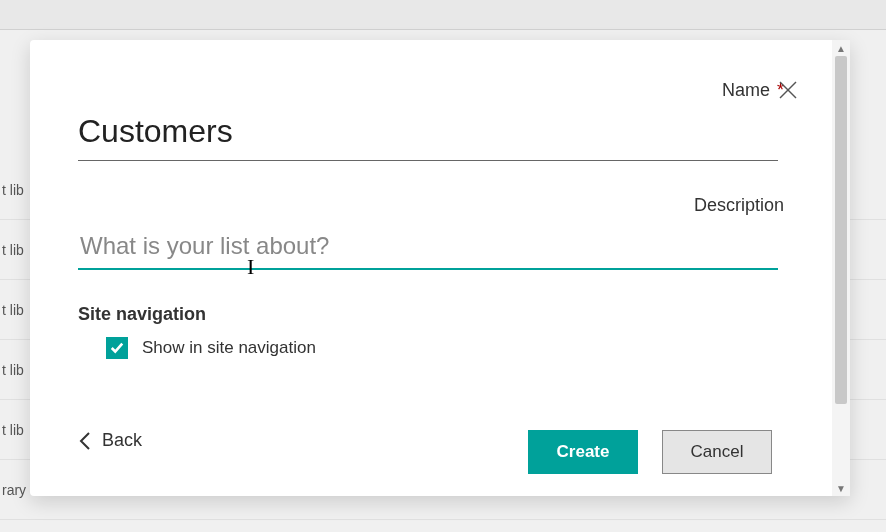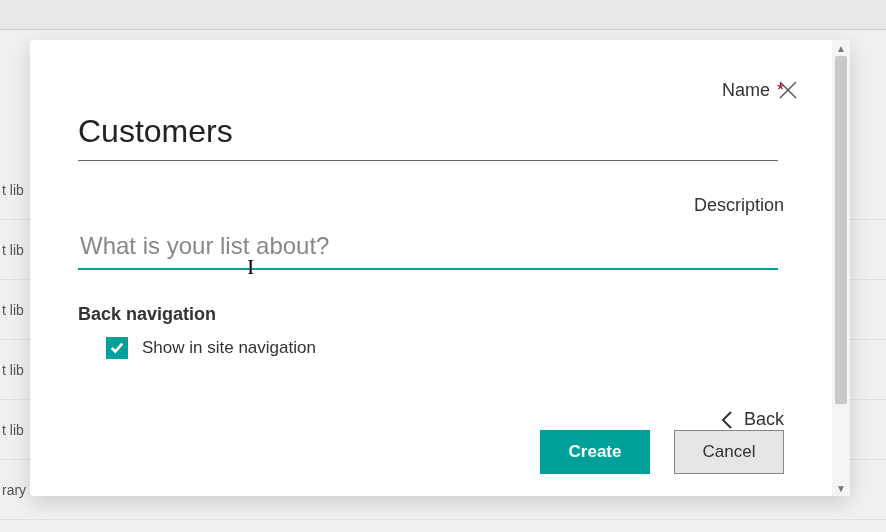--- a/index.html
+++ b/index.html
@@ -115,25 +115,24 @@
       align-items: center;
       justify-content: center;
       cursor: pointer;
     }
     .checkbox svg { width: 14px; height: 14px; stroke: #fff; stroke-width: 3; fill: none; }
     .checkbox-label { font-size: 17px; color: #333; }
     .footer {
       position: absolute;
       bottom: 22px;
       left: 48px;
-      right: 48px;
-      display: flex;
-      align-items: flex-end;
+      right: 60px;
+      display: flex;
+      align-items: flex-start;
       justify-content: space-between;
-      flex-direction: column;
     }
     .back-btn {
       display: flex;
       align-items: center;
       gap: 10px;
       font-size: 18px;
       color: #333;
       cursor: pointer;
     }
     .back-btn svg { width: 14px; height: 20px; stroke: #333; stroke-width: 2; fill: none; }
@@ -225,21 +224,21 @@
       </div>
       <input class="name-input" value="Customers" style="">
     </div>
 
     <div class="section">
       <div class="field-label">Description</div>
       <input class="desc-input" placeholder="What is your list about?" style="">
     </div>
 
     <div class="section" style="margin-bottom:0;">
-      <div class="nav-heading">Back navigation</div>
+      <div class="nav-heading">Site navigation</div>
       <div class="checkbox-row">
         <div class="checkbox">
           <svg viewBox="0 0 16 16">
               <polyline points="2,8 6,12 14,3"></polyline>
             </svg>
         </div>
         <div class="checkbox-label">Show in site navigation</div>
       </div>
     </div>
 

